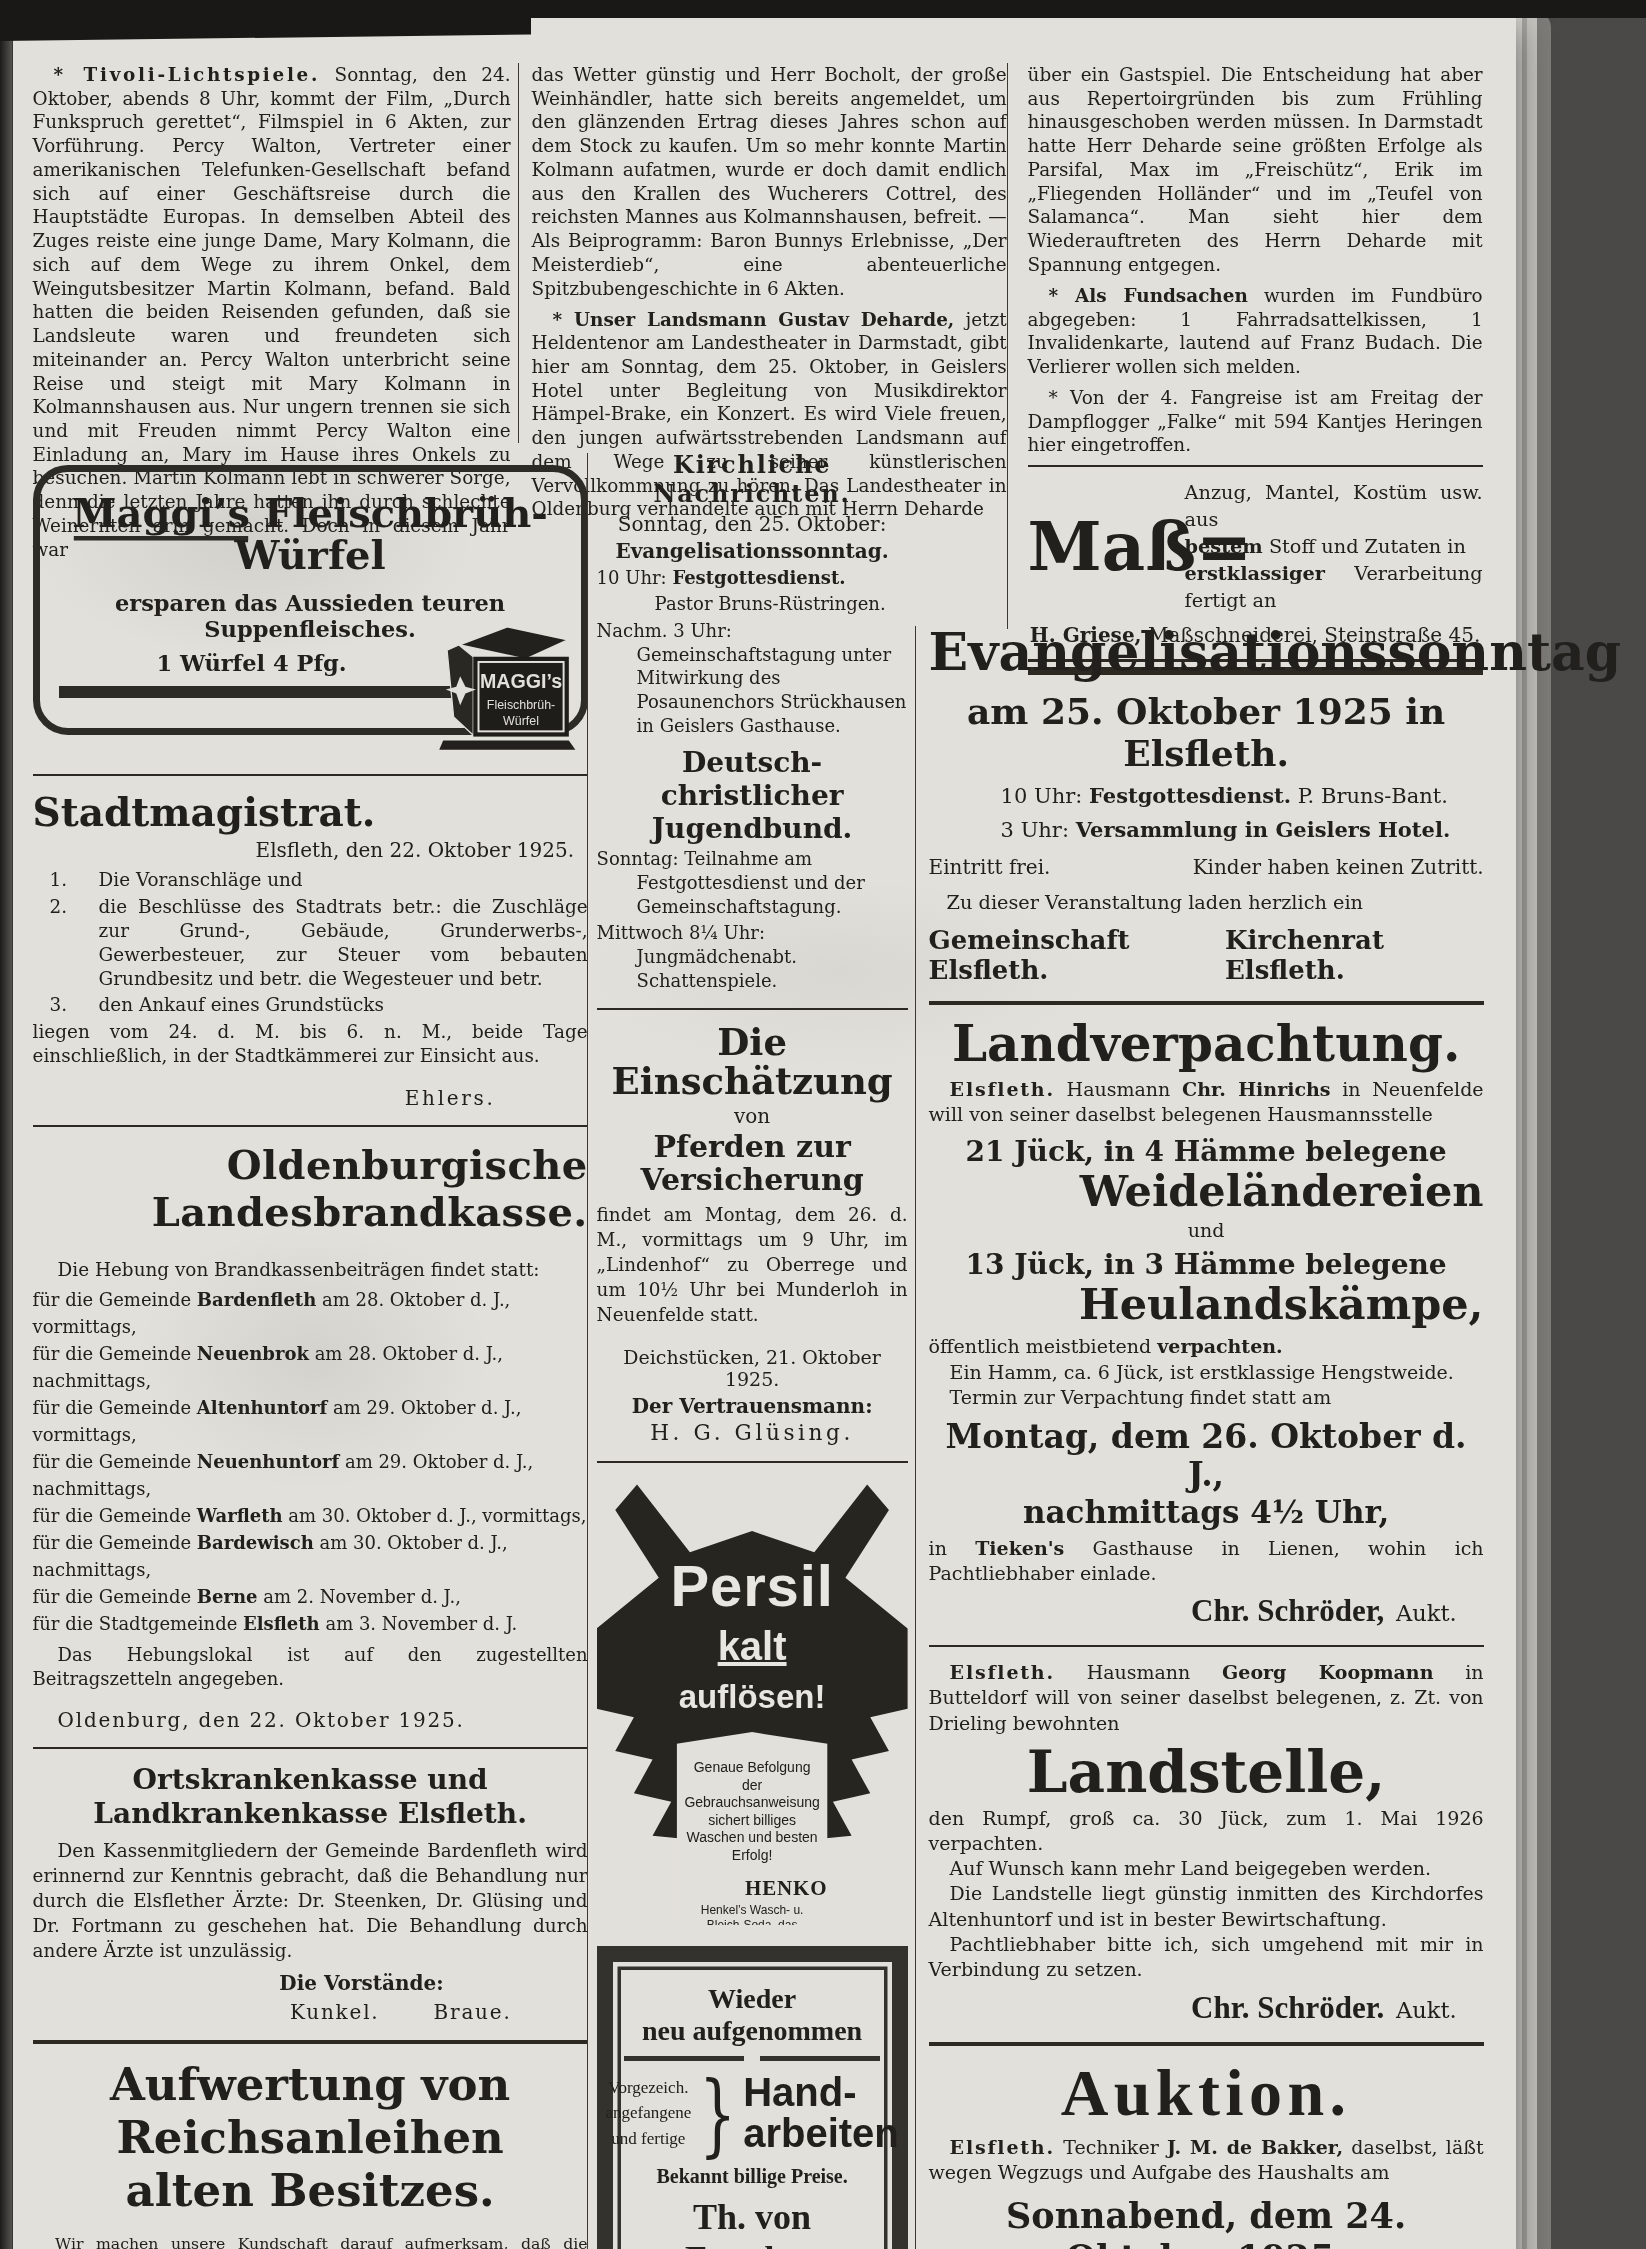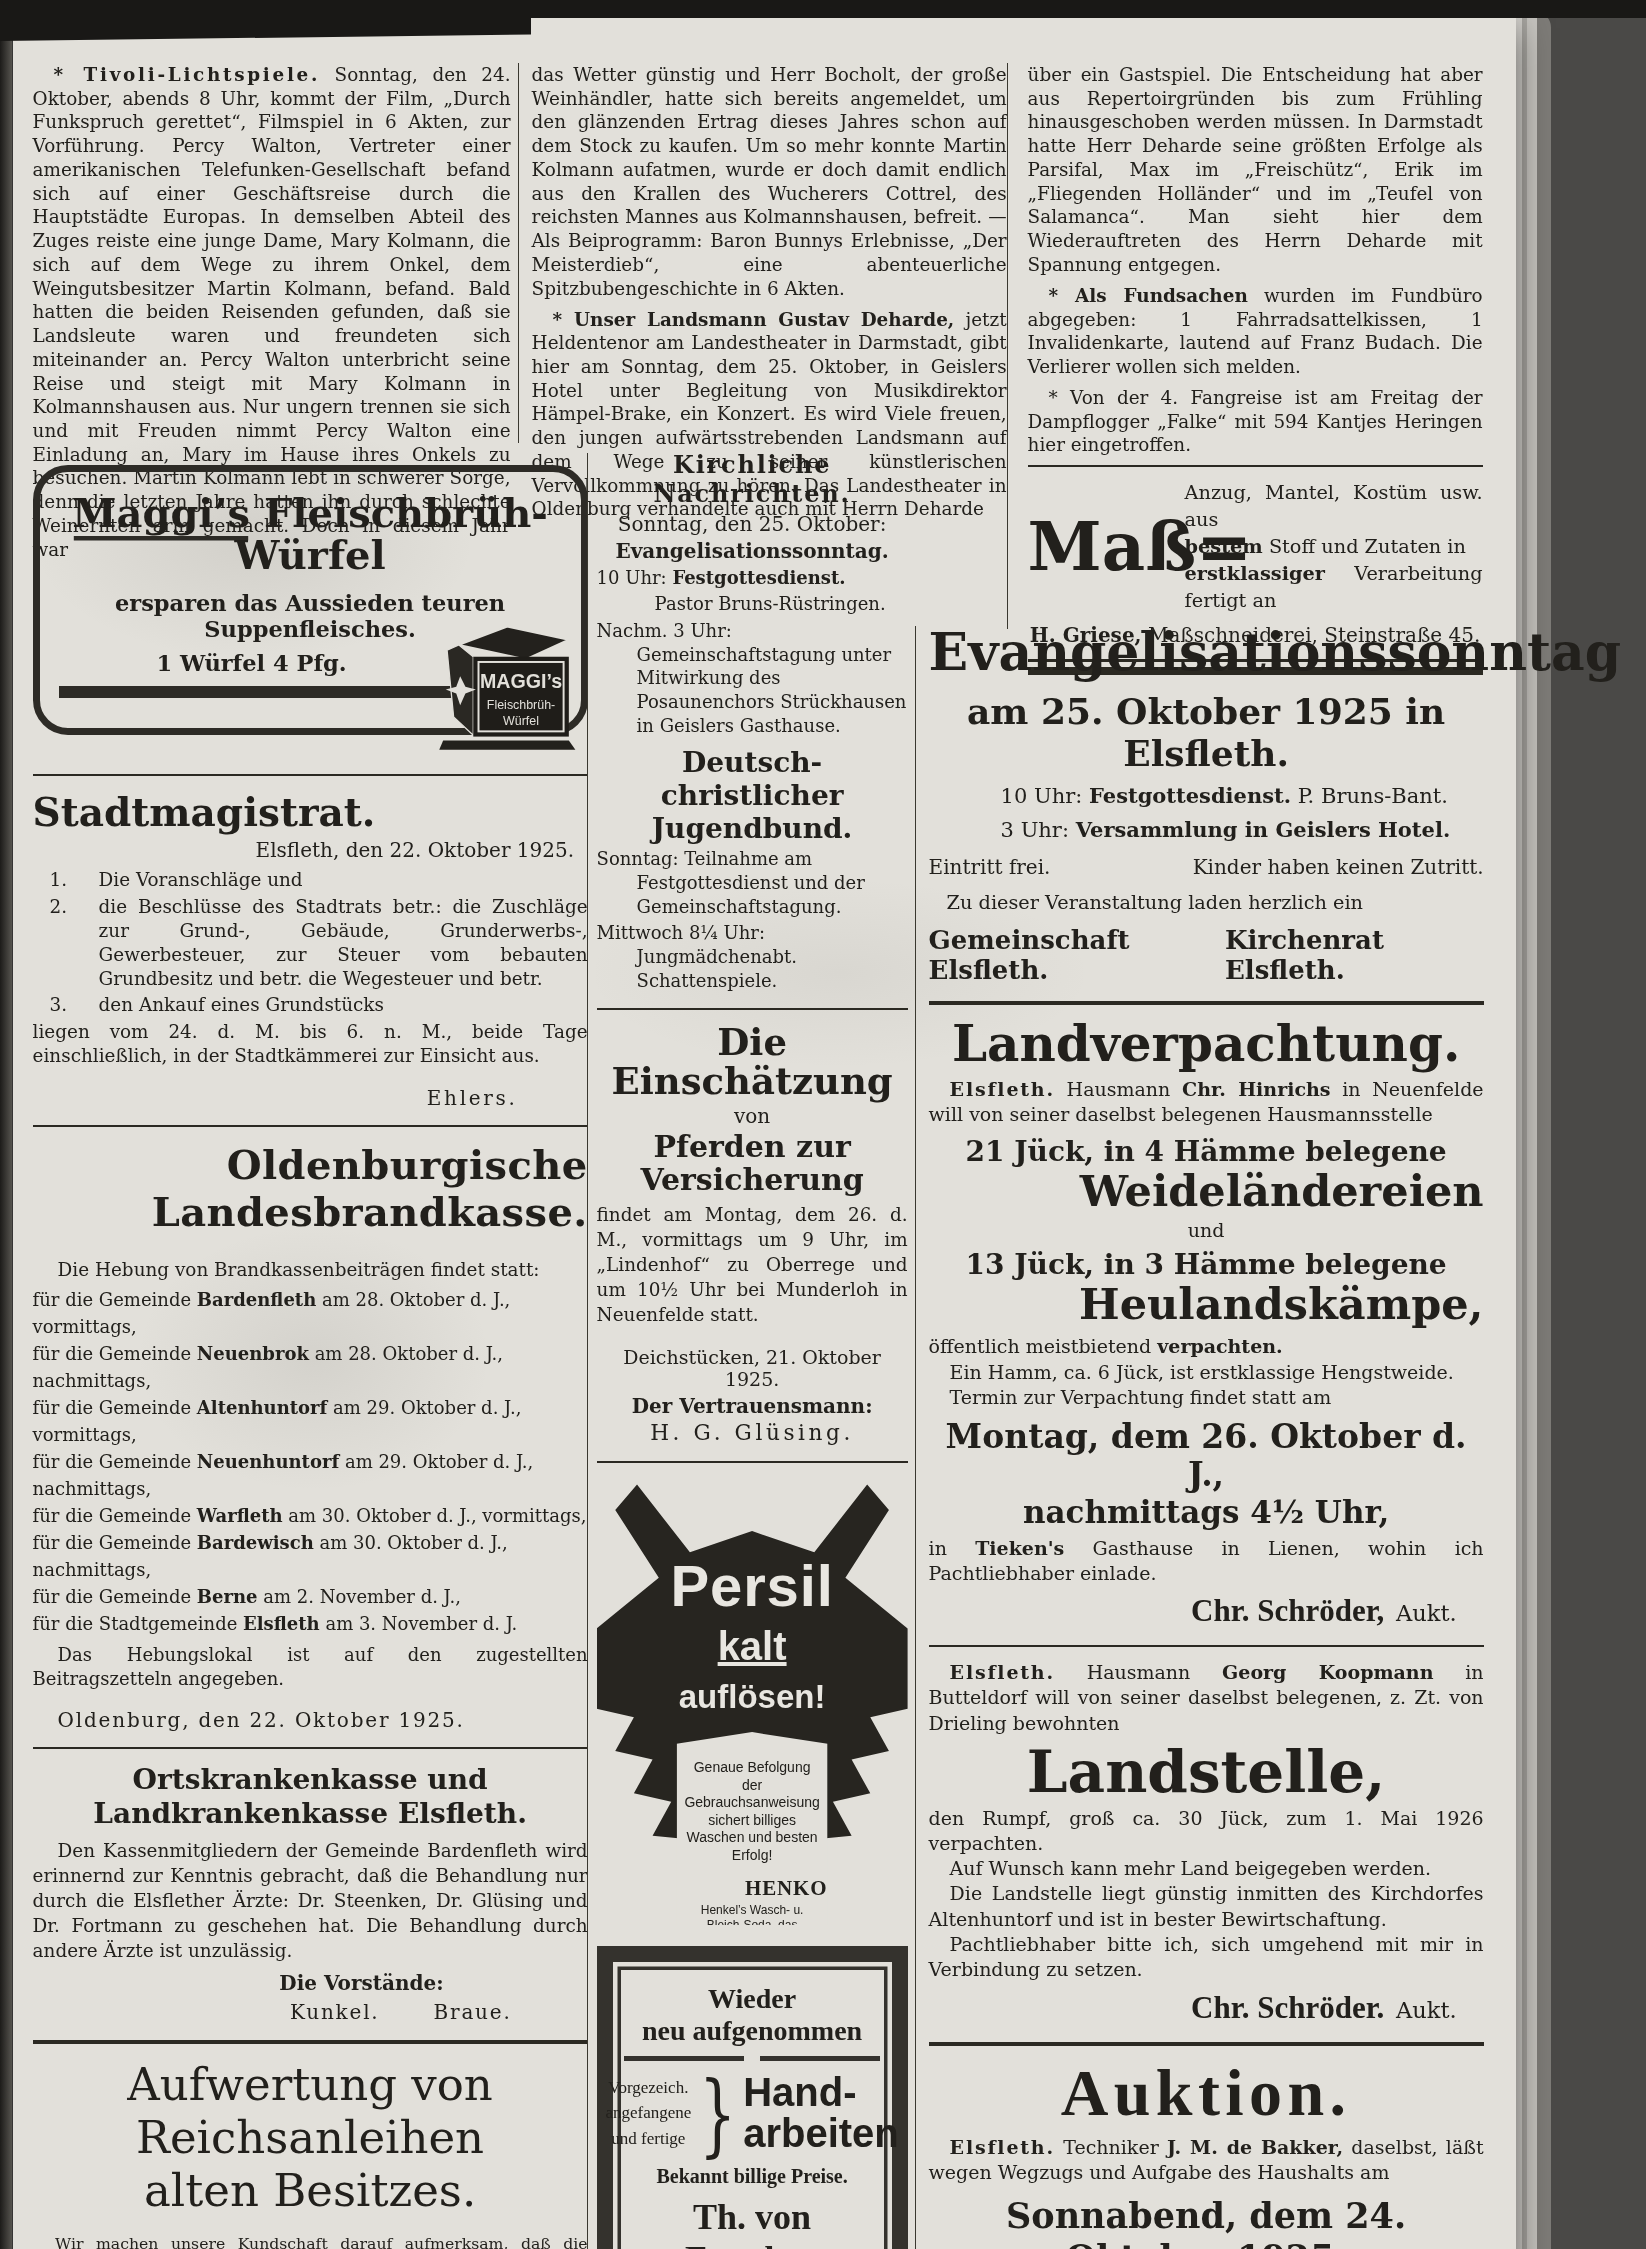--- a/index.html
+++ b/index.html
@@ -51,32 +51,32 @@
   .maggi-bar{height:11.7px;background:#2d2b26;margin:10.8px 94px 18px 1.8px;}
   .maggi-cube{position:absolute;right:2.7px;bottom:-29px;width:144px;height:139px;}
   .hr5{border-top:2.2px solid #2b2922;margin:15.3px 0 13.5px;}
   .hr8{border-top:4px solid #2b2922;margin:16px 0 14.4px;}
   .h-stadt{font-size:39px;font-weight:700;}
   .stadt-date{font-size:20px;text-align:right;margin:2.7px 13.5px 6.3px 0;}
   .li{display:flex;font-size:18.4px;line-height:1.3;margin:2.7px 0;}
   .li .n{width:49px;padding-left:17px;flex:none;}
   .li .t{flex:1;text-align:justify;}
   .stadt-close{font-size:18.4px;line-height:1.3;text-align:justify;margin-top:2.7px;}
-  .sig-r{font-size:20px;text-align:right;padding-right:70px;margin:7.2px 0 2.7px;letter-spacing:2.7px;}
+  .sig-r{font-size:20px;text-align:right;padding-right:92px;margin:7.2px 0 2.7px;letter-spacing:2.7px;}
   .h-brand{font-size:40px;font-weight:700;text-align:right;margin-bottom:24px;letter-spacing:0.4px;}
   .brand-intro{font-size:18.4px;text-indent:25px;margin-bottom:6.3px;}
   .brand-row{font-size:18px;line-height:1.5;margin:0;}
   .brand-close{font-size:18px;line-height:1.3;text-align:justify;margin-top:6.3px;text-indent:25px;}
   .brand-city{font-size:20px;margin:10px 0 1.8px;text-indent:25px;letter-spacing:1.8px;}
   .h-kranken{font-size:28px;font-weight:700;text-align:center;line-height:1.2;margin-bottom:9px;}
   .kr-body{font-size:18.4px;line-height:1.35;text-align:justify;text-indent:25px;margin:0;}
   .vorst{font-size:20px;font-weight:600;text-align:right;padding-right:144px;margin-top:8px;}
   .vnames{font-size:20px;text-align:right;padding-right:76px;margin-top:4.5px;letter-spacing:1.8px;}
   .vnames span{margin-left:54px;}
-  .h-aufw{font-size:45px;font-weight:400;text-align:center;line-height:1.18;margin:11.7px 0 16px;}
+  .h-aufw{font-size:45px;font-weight:700;text-align:center;line-height:1.18;margin:11.7px 0 16px;}
   .aufw-p{font-size:15.7px;line-height:1.26;text-align:justify;text-indent:22.5px;margin:0 0 3.6px;}
   
   .col-mid{position:absolute;left:584px;top:440px;width:311px;}
   .h-kirch{font-size:24px;font-weight:700;text-align:center;letter-spacing:1.8px;}
   .mid-center{font-size:20px;text-align:center;margin:3.6px 0 0;}
   .mid-hang{font-size:18px;line-height:1.32;padding-left:40px;text-indent:-40px;margin:2.7px 0 0;}
   .kirch-sub{font-size:28px;font-weight:700;text-align:center;margin:8px 0 1.8px;}
   .h-pf1{font-size:37px;font-weight:700;text-align:center;line-height:1.05;}
   .h-pf2{font-size:20px;text-align:center;margin:2.7px 0;}
   .h-pf3{font-size:30px;font-weight:700;text-align:center;line-height:1.1;}

